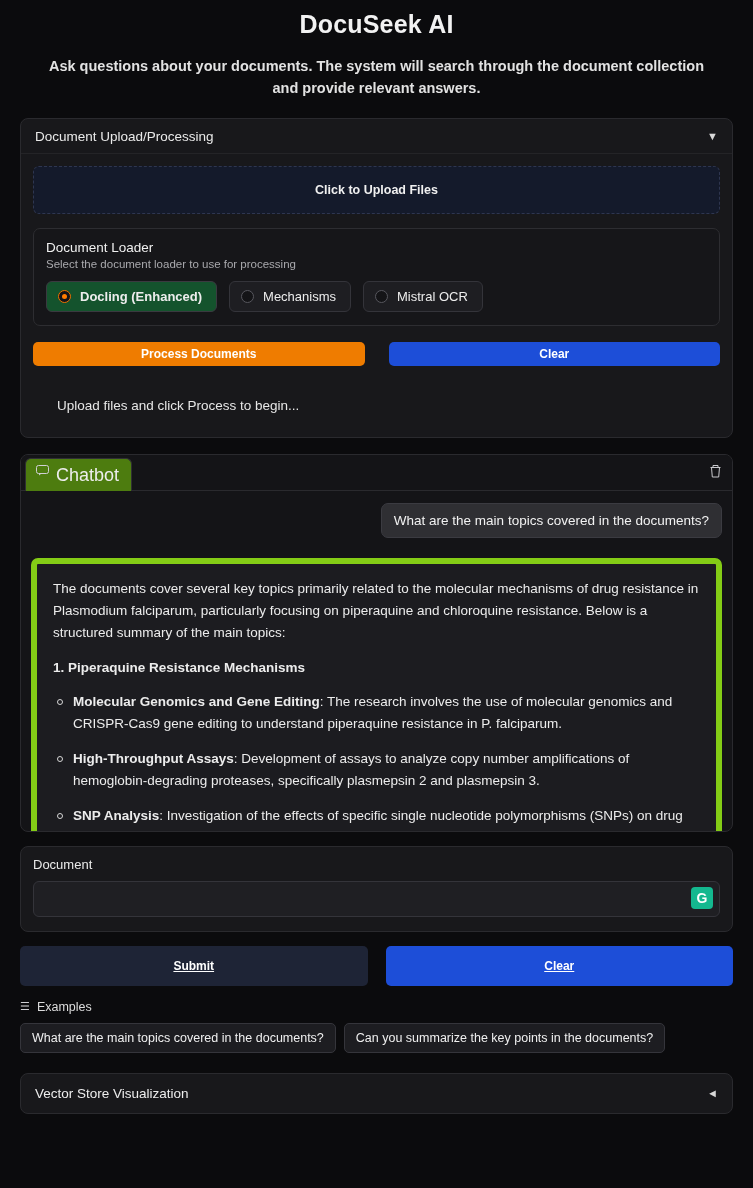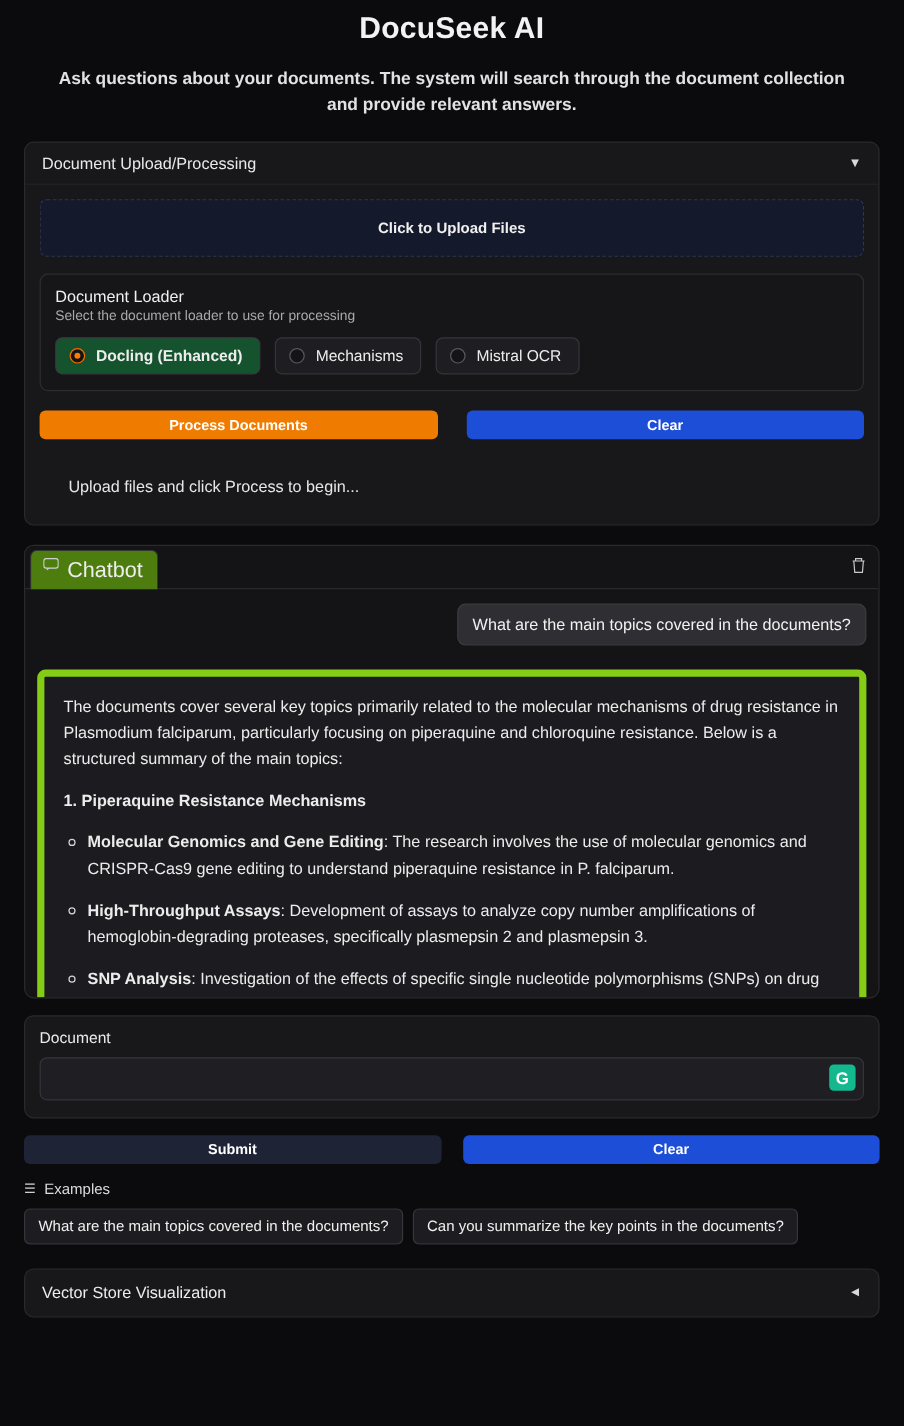--- a/index.html
+++ b/index.html
@@ -259,21 +259,21 @@
     background: #14b88f;
     display: flex;
     align-items: center;
     justify-content: center;
     color: #fff;
     font-size: 14px;
     font-weight: bold;
   }
 
   .submit-row { display: flex; gap: 18px; margin-bottom: 14px; }
-  .submit-row .btn { height: 24px; }
+  .submit-row .btn { height: 40px; text-decoration: underline; }
 
   
   .examples-label {
     display: flex;
     align-items: center;
     gap: 7px;
     font-size: 12.5px;
     color: #dcdcdc;
     margin-bottom: 9px;
   }

